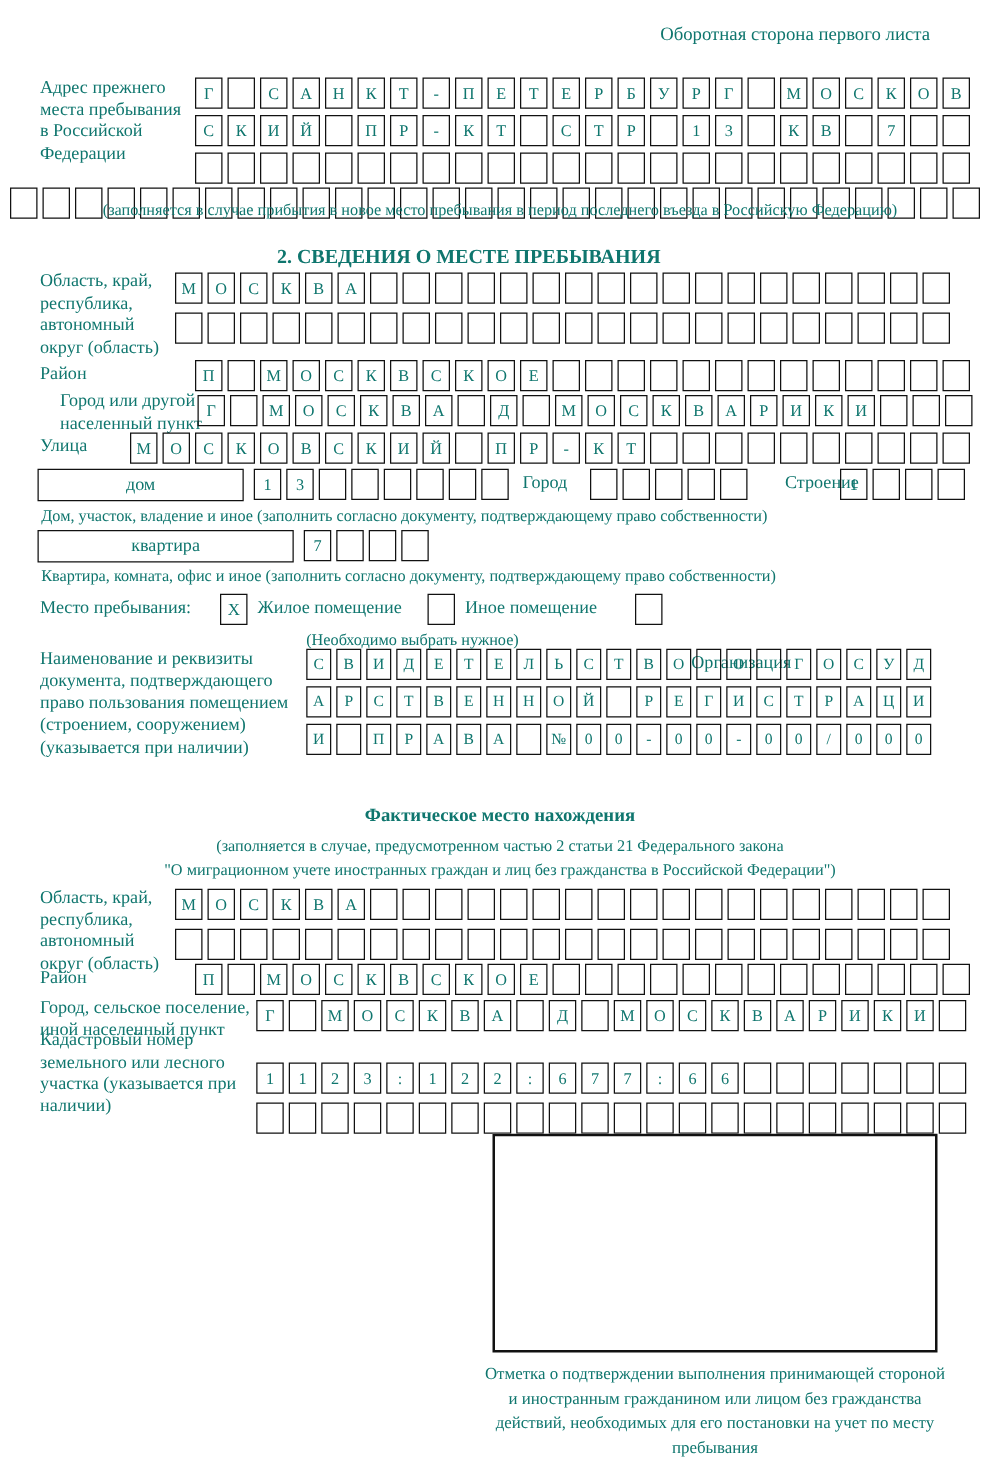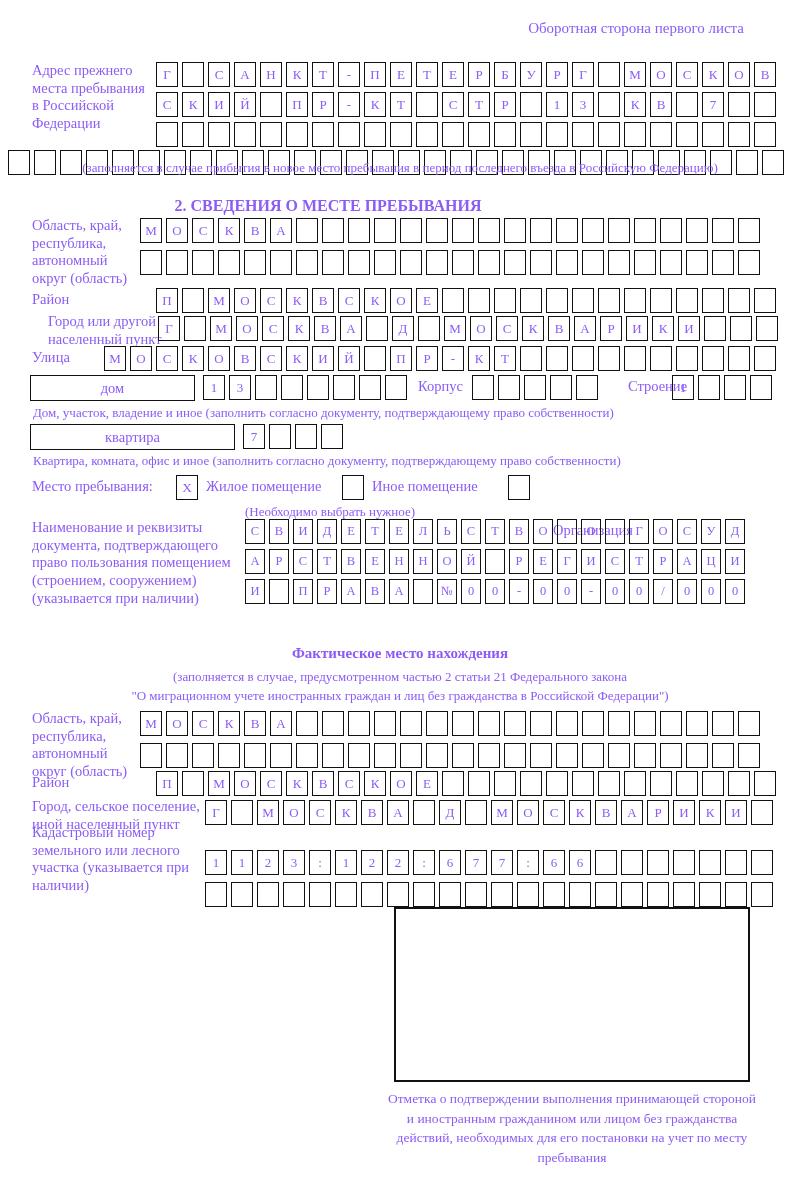--- a/index.html
+++ b/index.html
@@ -1,24 +1,24 @@
 <!DOCTYPE html>
 <html><head>
 <meta charset="utf-8">
 <style>
   html,body{margin:0;padding:0;background:#fff;}
   .page{
-    position:relative;width:800px;height:1180px;background:#fff;color:#8b5cf6;
+    position:relative;width:800px;height:1180px;background:#fff;color:#0f766e;
     font-family:"Liberation Serif","DejaVu Serif",serif;overflow:hidden;
   }
   .abs{position:absolute;}
   .hdr{font-size:15px;}
   .flabel{font-size:14.5px;line-height:1.22;}
   .note{font-size:13px;text-align:center;width:800px;left:0;}
-  .sect-title{font-size:16px;font-weight:bold;text-align:center;width:656px;left:0;}
+  .sect-title{font-size:16px;font-weight:bold;text-align:center;width:656px;left:0;padding-left:47px;}
   .sub-title{font-size:15px;font-weight:bold;text-align:center;width:800px;left:0;}
   .cells{display:flex;}
   .cell{
     flex:none;box-sizing:border-box;width:22px;height:25px;border:1.5px solid #111;
     margin-right:4px;display:flex;align-items:center;justify-content:center;
     font-size:13px;
   }
   .cells.sm .cell{width:20px;font-size:12.5px;}
   .wbox{
     box-sizing:border-box;border:1.5px solid #111;height:26px;
@@ -298,21 +298,21 @@
   <div class="abs cells" style="top:375px;left:203px;">
       <span class="cell">1</span>
       <span class="cell">3</span>
       <span class="cell"></span>
       <span class="cell"></span>
       <span class="cell"></span>
       <span class="cell"></span>
       <span class="cell"></span>
       <span class="cell"></span>
     </div>
-  <div class="abs inl" style="top:378px;left:418px;">Корпус</div>
+  <div class="abs inl" style="top:378px;left:418px;">Город</div>
   <div class="abs cells" style="top:375px;left:472px;">
       <span class="cell"></span>
       <span class="cell"></span>
       <span class="cell"></span>
       <span class="cell"></span>
       <span class="cell"></span>
     </div>
   <div class="abs inl" style="top:378px;left:628px;">Строение</div>
   <div class="abs cells" style="top:375px;left:672px;">
       <span class="cell">1</span>

